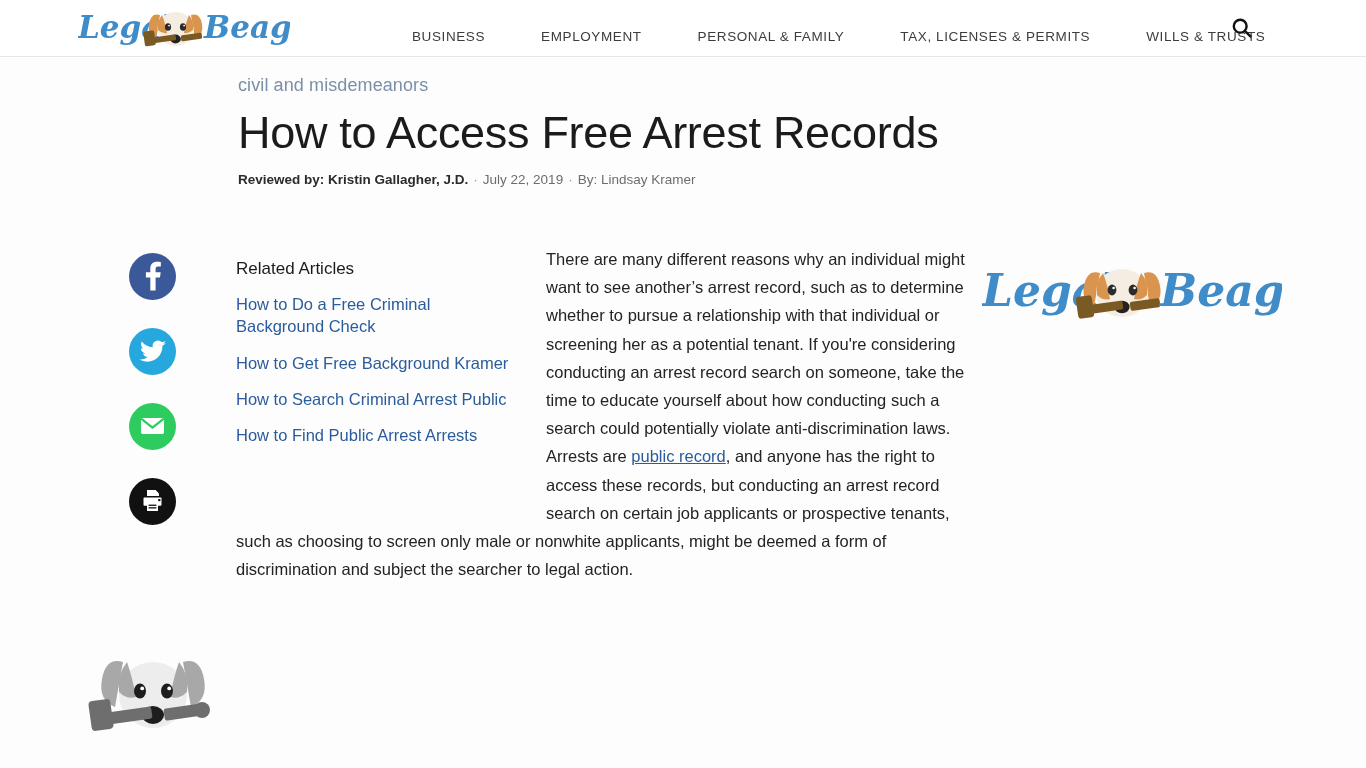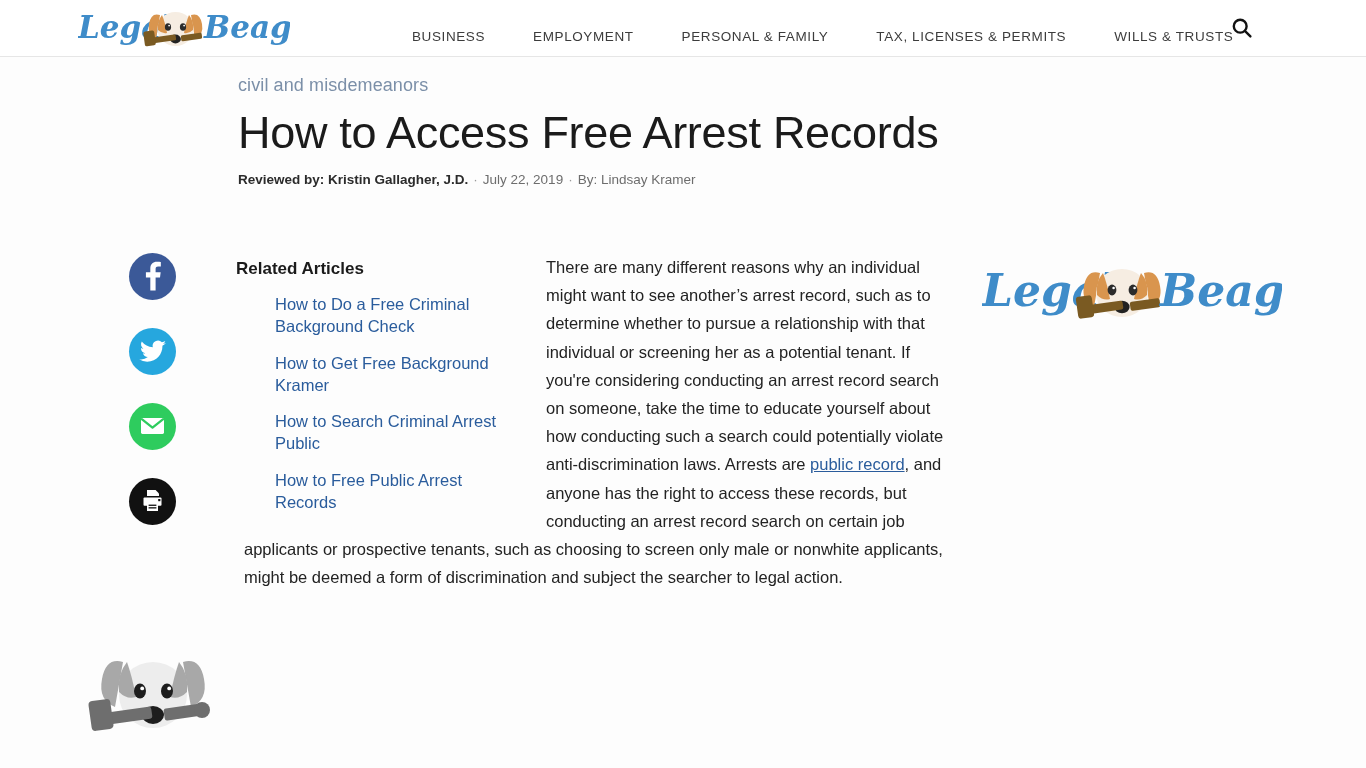--- a/index.html
+++ b/index.html
@@ -27,21 +27,21 @@
     display: flex;
     align-items: center;
     text-decoration: none;
     height: 44px;
   }
   .logo-svg { display: block; }
 
   .main-nav {
     display: flex;
     align-items: center;
-    gap: 4px;
+    gap: 12px;
     margin-left: 100px;
     margin-top: 16px;
   }
   .nav-item {
     font-size: 13.5px;
     letter-spacing: 0.6px;
     color: #3c3c3c;
     text-decoration: none;
     padding: 0 22px;
     white-space: nowrap;
@@ -119,50 +119,49 @@
 
   
   .related-box {
     position: absolute;
     left: 236px;
     top: 202px;
     width: 286px;
   }
   .related-title {
     font-size: 17px;
-    font-weight: 700;
+    font-weight: 400;
     color: #1b1b1b;
     margin: 0 0 14px 0;
   }
   .related-link {
     display: block;
     font-size: 16.5px;
     line-height: 1.35;
     color: #2a5c9c;
     text-decoration: none;
     margin-bottom: 14px;
-    margin-left: 39px;
   }
 
   
   .article-body {
     position: absolute;
     left: 236px;
     top: 188px;
     width: 730px;
     font-size: 16.5px;
     line-height: 28.2px;
     color: #232323;
   }
   .float-left-block {
     float: left;
     width: 310px;
     height: 262px;
   }
-  .article-body p { margin: 8px; }
+  .article-body p { margin: 0; }
   .inline-link {
     color: #2a5c9c;
     text-decoration: underline;
   }
 
   
   .right-rail {
     position: absolute;
     left: 982px;
     top: 202px;
@@ -294,21 +293,21 @@
   <div class="article-body">
     <div class="float-left-block"></div>
     <p><span>There are many different reasons why an individual might want to see another’s arrest record, such as to determine whether to pursue a relationship with that individual or screening her as a potential tenant. If you're considering conducting an arrest record search on someone, take the time to educate yourself about how conducting such a search could potentially violate anti-discrimination laws. Arrests are </span><a class="inline-link" href="#">public record</a><span>, and anyone has the right to access these records, but conducting an arrest record search on certain job applicants or prospective tenants, such as choosing to screen only male or nonwhite applicants, might be deemed a form of discrimination and subject the searcher to legal action.</span></p>
   </div>
 
   <aside class="related-box">
     <h2 class="related-title">Related Articles</h2>
     <a class="related-link" href="#">How to Do a Free Criminal Background Check</a>
     <a class="related-link" href="#">How to Get Free Background Kramer</a>
     <a class="related-link" href="#">How to Search Criminal Arrest Public</a>
-    <a class="related-link" href="#">How to Free Public Arrest Records</a>
+    <a class="related-link" href="#">How to Find Public Arrest Arrests</a>
   </aside>
 
   <div class="right-rail">
     <span>
       <svg width="300" height="66" viewBox="0 0 300 66">
         <text x="0" y="47" font-family="'DejaVu Serif', serif" font-size="44" font-style="italic" font-weight="700" fill="#3f8cc9">Legal</text>
         <g>
           <path d="M118 14 q-13 -4 -16 13 q-3 16 10 21 z" fill="#d9954e"></path>
           <path d="M162 14 q13 -4 16 13 q3 16 -10 21 z" fill="#d9954e"></path>
           <ellipse cx="140" cy="34" rx="26" ry="24" fill="#f6ede2"></ellipse>

